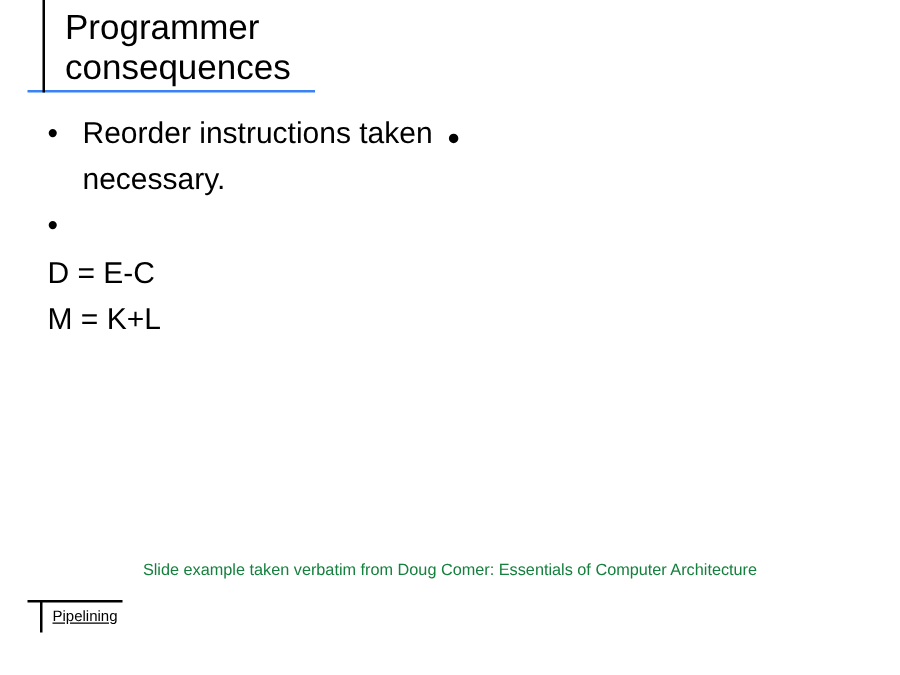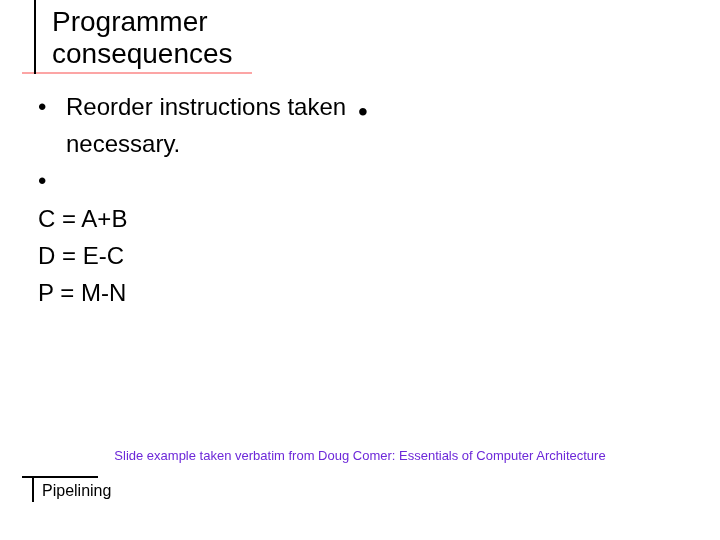--- a/index.html
+++ b/index.html
@@ -9,21 +9,21 @@
     background: #ffffff;
     font-family: Arial, Helvetica, sans-serif;
     position: relative;
     overflow: hidden;
   }
   .title-wrap {
     position: absolute;
     top: 6px;
     left: 22px;
     width: 230px;
-    border-bottom: 2px solid #fca5a5;
+    border-bottom: 2px solid #3b82f6;
   }
   .title-wrap::before {
     content: "";
     position: absolute;
     left: 12px;
     top: -6px;
     bottom: -2px;
     width: 2px;
     background: #000;
   }
@@ -71,21 +71,21 @@
     width: 30px;
     flex-shrink: 0;
   }
   .attribution {
     position: absolute;
     top: 448px;
     left: 0;
     right: 0;
     text-align: center;
     font-size: 13px;
-    color: #6d28d9;
+    color: #15803d;
   }
   .footer-wrap {
     position: absolute;
     left: 22px;
     bottom: 40px;
   }
   .footer-wrap::before {
     content: "";
     position: absolute;
     left: 0;
@@ -97,44 +97,44 @@
   .footer-wrap::after {
     content: "";
     position: absolute;
     left: 10px;
     top: -2px;
     width: 2px;
     height: 26px;
     background: #000;
   }
   .footer-label {
-    font-size: 16px;
+    font-size: 12px;
     padding-left: 20px;
     padding-top: 4px;
+    text-decoration: underline;
   }
 </style>
 </head>
 <body>
 
 <div class="title-wrap">
   <div class="title">Programmer consequences</div>
 </div>
 
 <div class="content">
   <div class="left-col">
     <div class="bullet-row">
       <div class="dot">•</div>
       <div>Reorder instructions taken necessary.</div>
     </div>
     <div class="bullet-row">
       <div class="dot">•</div>
     </div>
-    <div class="eq">C = A+B</div>
     <div class="eq">D = E-C</div>
-    <div class="eq">P = M-N</div>
+    <div class="eq">M = K+L</div>
   </div>
   <div class="right-col">
     <div class="bullet-row">
       <div class="dot">•</div>
     </div>
   </div>
 </div>
 
 <div class="attribution">Slide example taken verbatim from Doug Comer: Essentials of Computer Architecture</div>
 

